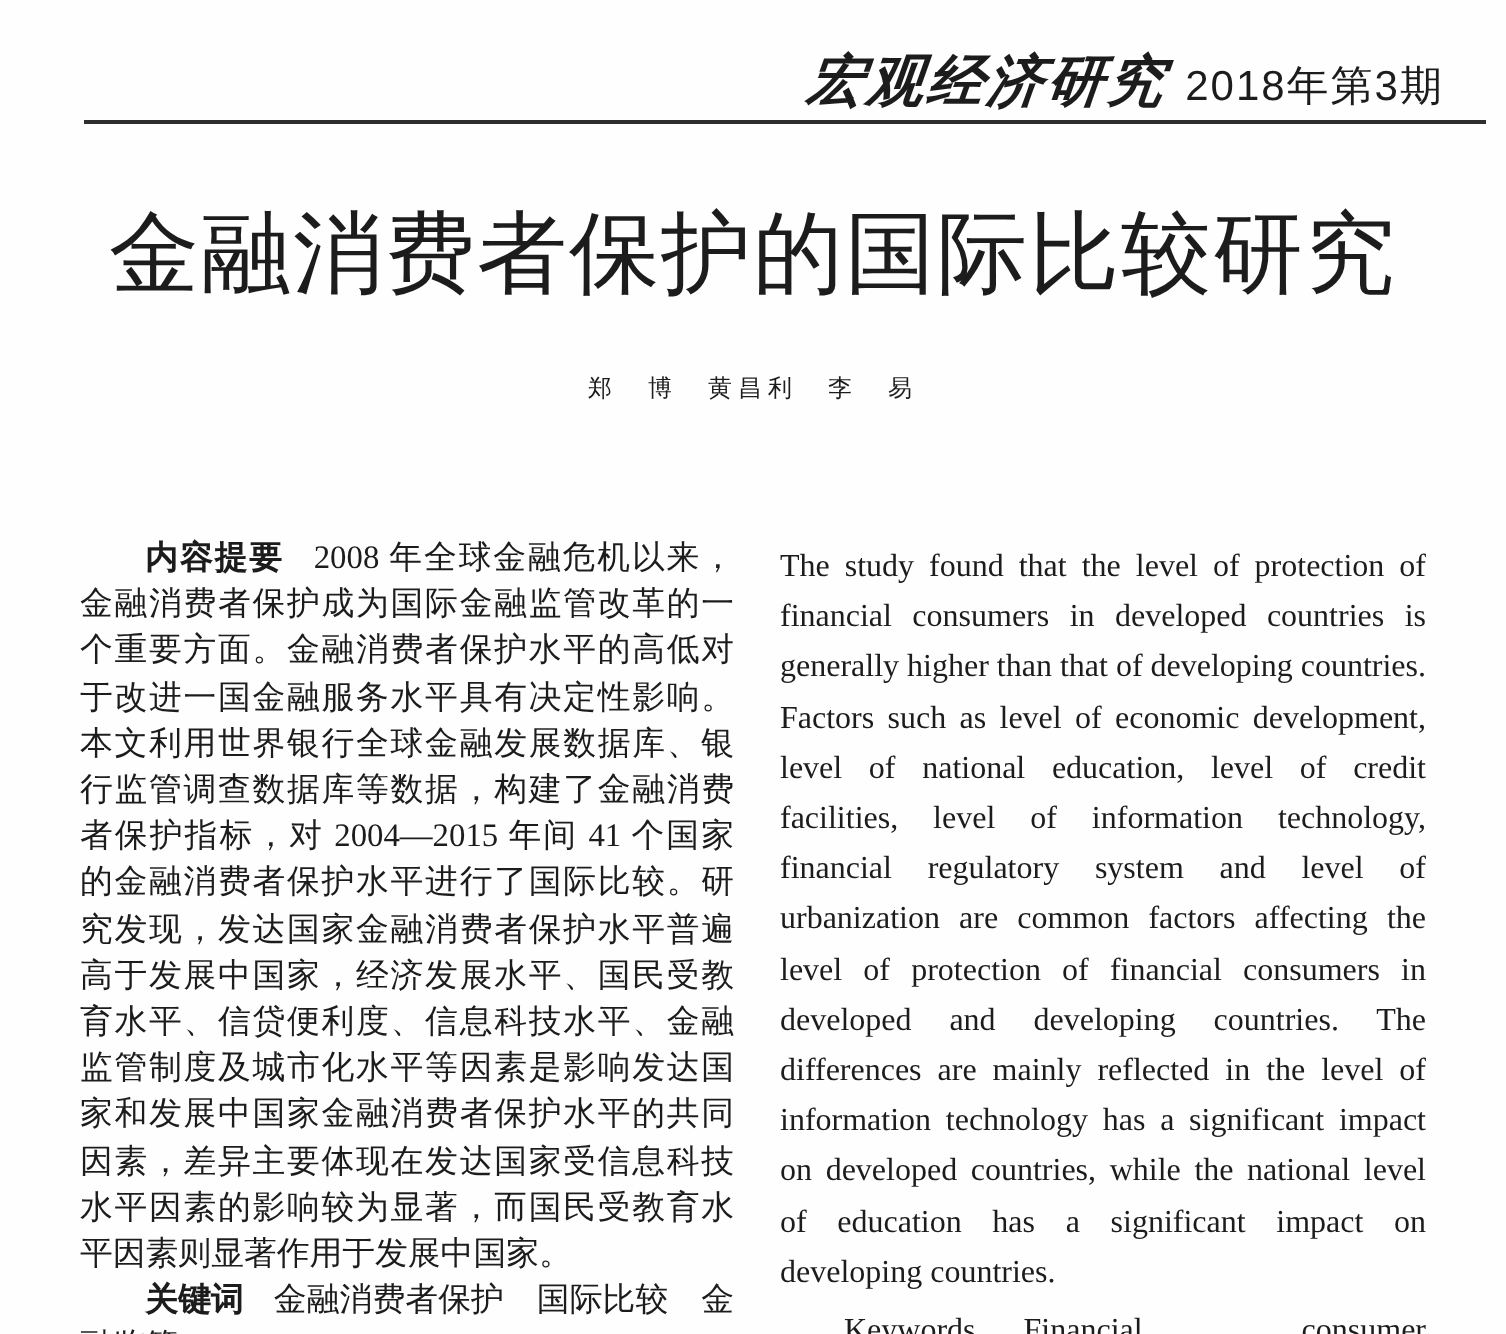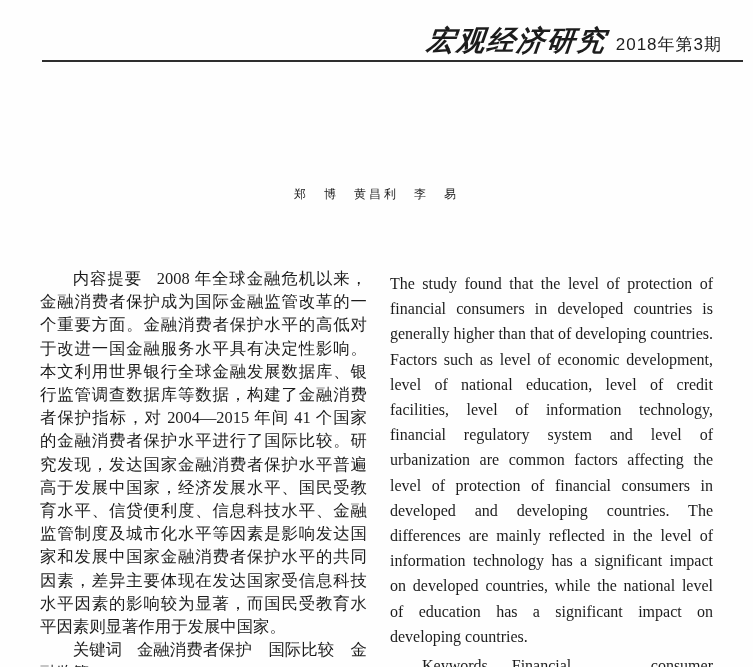--- a/index.html
+++ b/index.html
@@ -20,21 +20,21 @@
   }
   .journal-name {
     display:inline-block;
     font-family:"DejaVu Serif","Liberation Serif",serif;
     font-size:28px; font-weight:bold; font-style:italic;
     transform:skewX(-6deg);
     letter-spacing:2px;
   }
   .issue {
     font-family:"Liberation Sans","DejaVu Sans",sans-serif;
-    font-size:17px; letter-spacing:1px;text-align:right;
+    font-size:21px; letter-spacing:1px;text-align:right;
   }
   .rule {
     position:absolute; top:60px; left:42px;
     width:701px; height:2px; background:#2e2e2e;
   }
 
   
   .title {
     position:absolute; top:97px; left:0; right:0;
     margin:0; text-align:center;
@@ -51,21 +51,21 @@
   .columns {
     position:absolute; top:267px; left:40px;
     display:flex; gap:19px;
   }
   .col-cn {
     width:327px;
     font-size:16.4px; line-height:23.2px;
     text-align:justify;
   }
   .col-cn p { margin:0; text-indent:2em; }
-  .cn-label { font-weight:normal; margin-right:0.9em; }
+  .cn-label { font-weight:bold; margin-right:0.9em; }
 
   .col-en {
     width:331px;
     font-size:16px; line-height:25.2px;
     text-align:justify;
   }
   .col-en p { margin:4px; }
   .en-keywords { text-indent:2em; }
   .kw-label { font-weight:normal; margin-right:1.5em; }
   .kw-item { margin-right:1.3em; }
@@ -76,20 +76,21 @@
 
 <div class="page">
 
   <div class="masthead">
     <span class="journal-name">宏观经济研究</span>
     <span class="issue">2018年第3期</span>
   </div>
 
   <div class="rule"></div>
 
+  <h1 class="title">金融消费者保护的国际比较研究</h1>
 
   <div class="authors">郑　博　黄昌利　李　易</div>
 
   <div class="columns">
 
     <div class="col-cn">
       <p>
         <span class="cn-label">内容提要</span><span>2008 年全球金融危机以来，金融消费者保护成为国际金融监管改革的一个重要方面。金融消费者保护水平的高低对于改进一国金融服务水平具有决定性影响。本文利用世界银行全球金融发展数据库、银行监管调查数据库等数据，构建了金融消费者保护指标，对 2004—2015 年间 41 个国家的金融消费者保护水平进行了国际比较。研究发现，发达国家金融消费者保护水平普遍高于发展中国家，经济发展水平、国民受教育水平、信贷便利度、信息科技水平、金融监管制度及城市化水平等因素是影响发达国家和发展中国家金融消费者保护水平的共同因素，差异主要体现在发达国家受信息科技水平因素的影响较为显著，而国民受教育水平因素则显著作用于发展中国家。</span>
       </p>
       <p>

